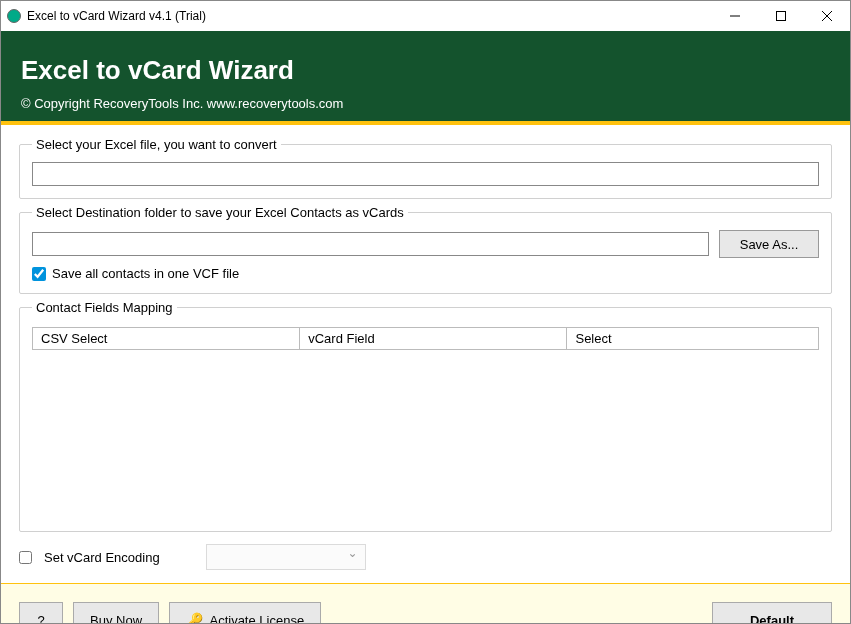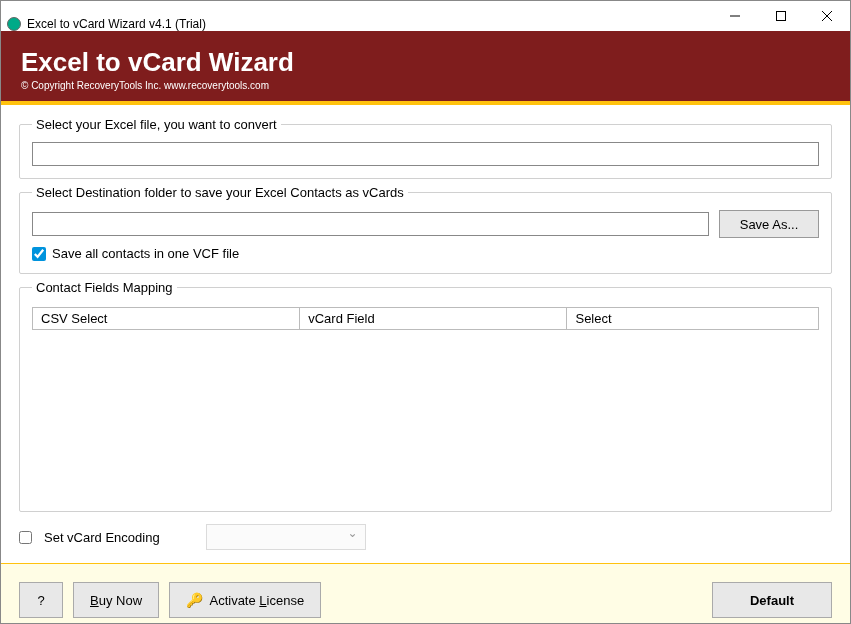--- a/index.html
+++ b/index.html
@@ -1,28 +1,28 @@
 <!DOCTYPE html>
 <html><head>
   <meta charset="utf-8">
   <style>
     * { box-sizing: border-box; margin: 0; padding: 0; font-family: "Segoe UI", Tahoma, sans-serif; }
     body { width: 851px; height: 624px; background: #fff; border: 1px solid #888; overflow: hidden; }
     
-    .titlebar { height: 30px; display: flex; align-items: flex-end; padding-left: 6px; background: #fff; }
+    .titlebar { height: 30px; display: flex; align-items: center; padding-left: 6px; background: #fff; }
     .app-icon { width: 14px; height: 14px; border-radius: 50%; background: #0a8; border: 1px solid #666; margin-right: 6px; position: relative; }
     .app-icon::after { content: ''; position: absolute; width: 6px; height: 6px; background: #0a8; border-radius: 50%; top: 3px; left: 3px; }
     .titlebar-text { font-size: 12px; flex: 1; }
     .win-controls { display: flex; height: 100%; }
     .win-btn { width: 46px; height: 30px; display: flex; align-items: center; justify-content: center; background: #fff; }
     .win-btn svg { width: 10px; height: 10px; }
     
-    .header-banner { background: #7f1d1d; padding: 16px 20px 10px; }
+    .header-banner { background: #14532d; padding: 24px 20px 10px; }
     .header-title { color: #fff; font-size: 26px; font-weight: bold; }
-    .header-sub { color: #fff; font-size: 10px; margin-top: 2px; }
+    .header-sub { color: #fff; font-size: 13px; margin-top: 10px; }
     .yellow-strip { height: 4px; background: #ffc20e; }
     
     .content { padding: 12px 18px 0; }
     
     fieldset { border: 1px solid #d0d0d0; border-radius: 2px; margin-bottom: 6px; padding: 10px 12px 12px; position: relative; }
     legend { font-size: 13px; padding: 0 4px; color: #000; }
     
     .field-row { display: flex; align-items: center; gap: 10px; }
     .text-input { flex: 1; height: 24px; border: 1px solid #888; background: #fff; padding: 0 4px; font-size: 13px; }
     .std-btn { width: 100px; height: 28px; background: #e8e8e8; border: 1px solid #999; font-size: 13px; cursor: pointer; }

